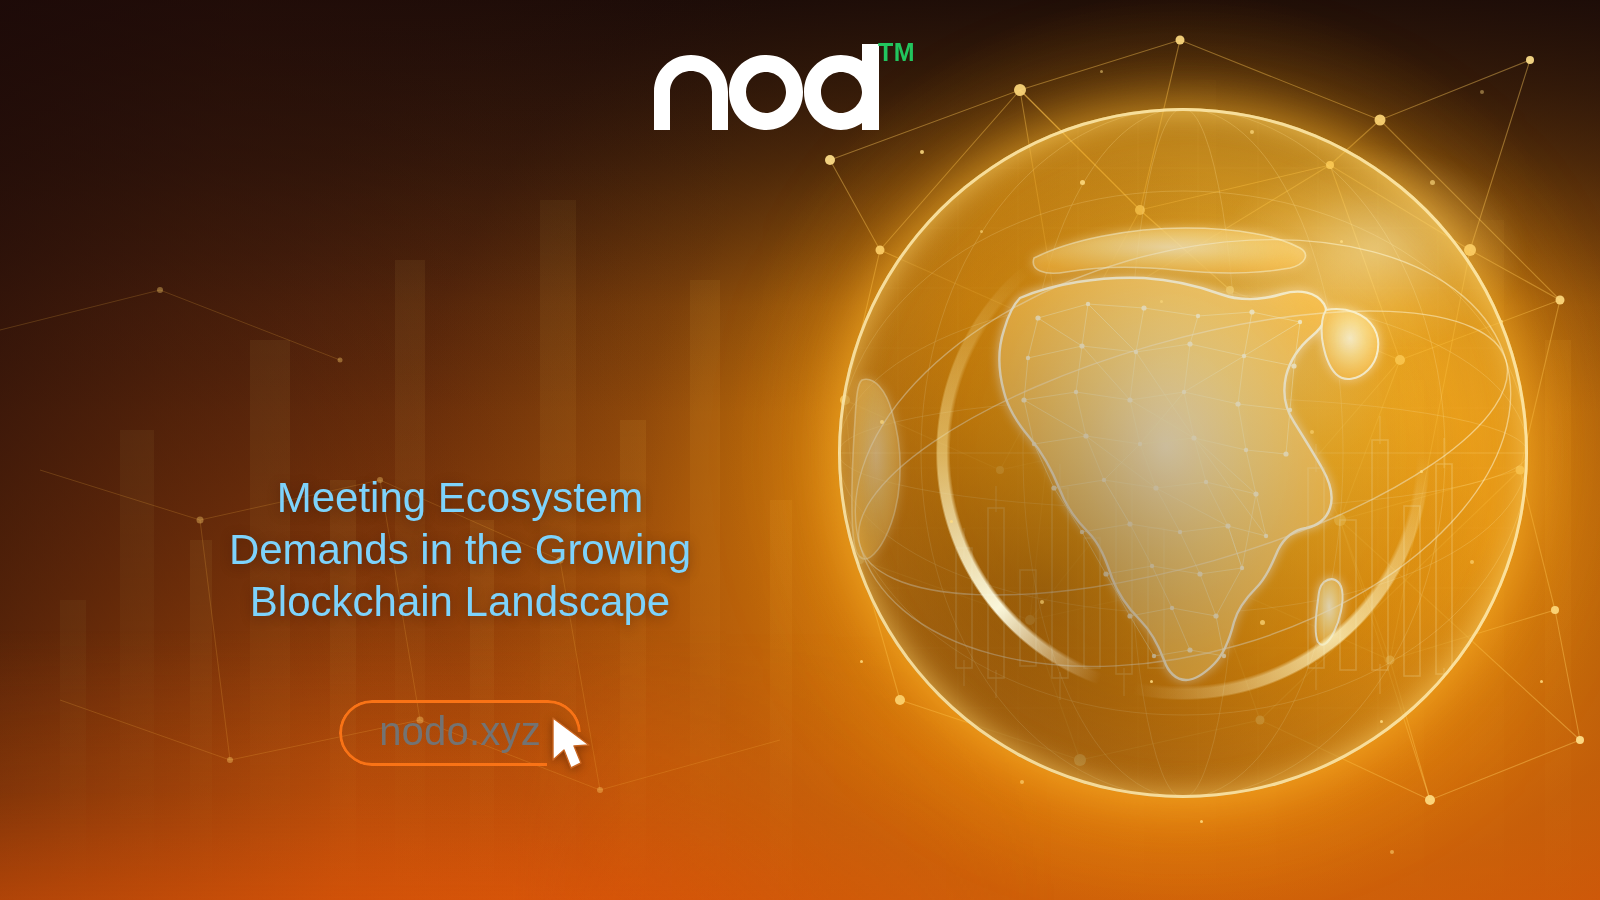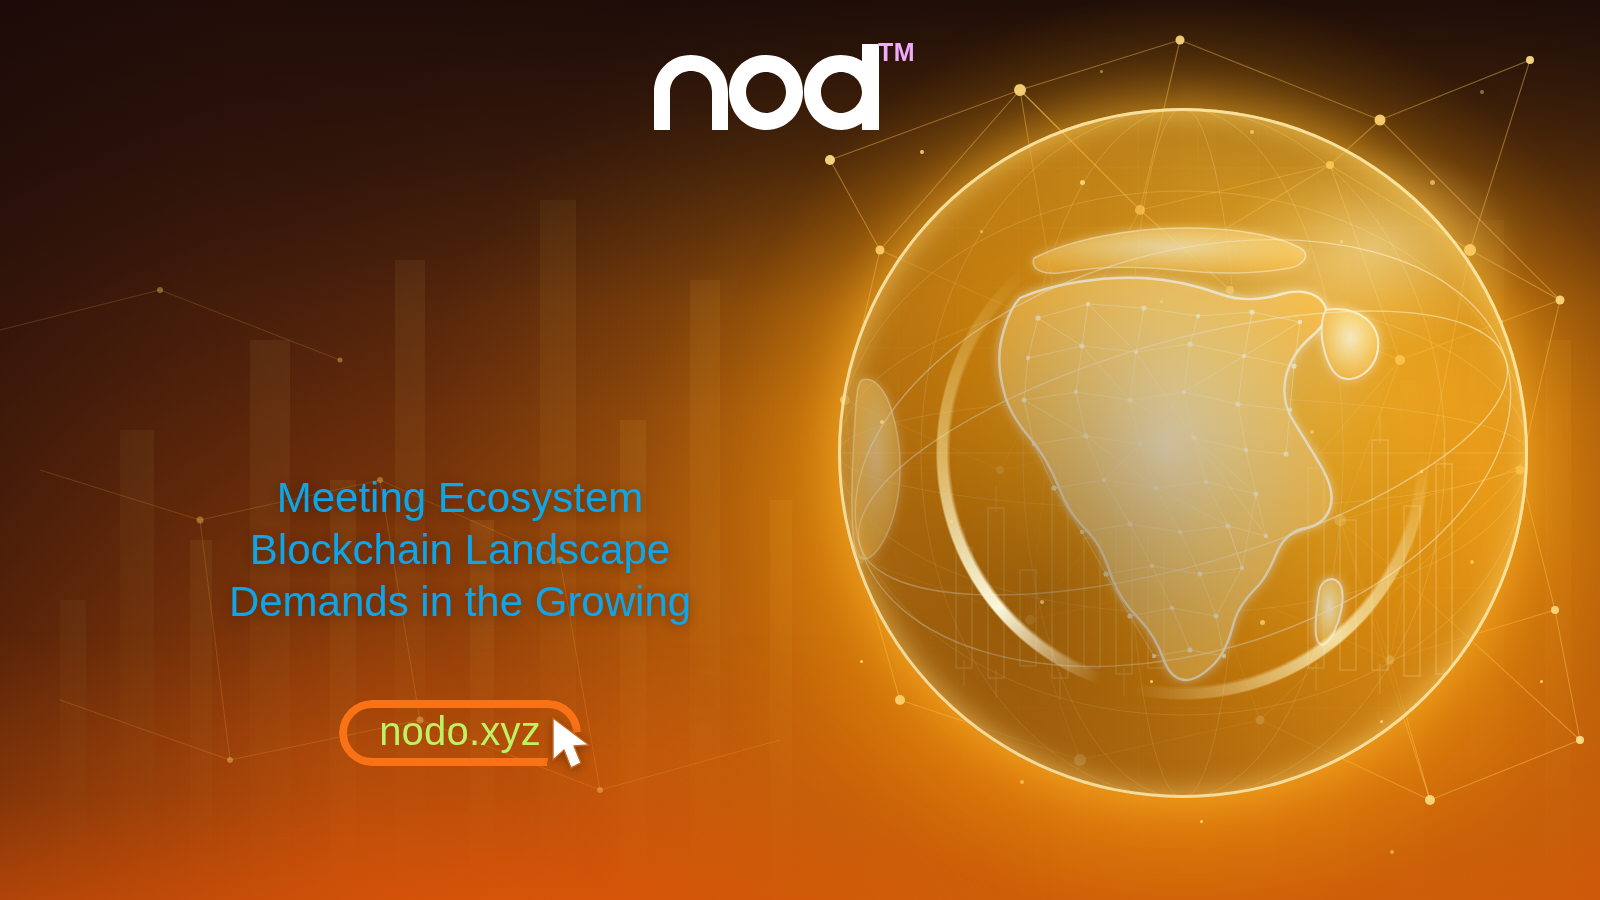--- a/index.html
+++ b/index.html
@@ -157,21 +157,21 @@
   }
 
   
   .logo {
     position:absolute; left:650px; top:44px;
     width:280px; height:100px;
   }
   .logo svg { display:block; }
   .logo-tm {
     position:absolute; left:228px; top:-4px;
-    color:#f0abfc; font-size:25px; font-weight:700;
+    color:#22c55e; font-size:25px; font-weight:700;
     letter-spacing:0.5px; line-height:1;
   }
 
   
   .headline {
     position:absolute; left:0; top:258px; width:830px;
   }
   .h-main {
     color:#ffffff;
     font-size:79px;
@@ -206,37 +206,37 @@
     text-align:center;
     transform:scaleX(0.95);
     transform-origin:center;
     text-shadow:0 2px 12px rgba(60,20,0,0.45);
     white-space:nowrap;
   }
 
   
   .subtitle {
     position:absolute; left:0; top:472px; width:920px;
-    color:#0ea5e9;
+    color:#7dd3fc;
     font-size:42px;
     font-weight:400;
     line-height:52px;
     text-align:center;
     text-shadow:0 2px 12px rgba(60,20,0,0.45);
   }
   .subtitle div { white-space:nowrap; }
 
   
   .pill {
     position:absolute; left:339px; top:700px;
     width:242px; height:66px;
-    border:8px solid #f97316;
+    border:3px solid #f97316;
     border-radius:33px;
     display:flex; align-items:center; justify-content:center;
-    color:#bef264;
+    color:#737373;
     font-size:40px;
     font-weight:400;
     letter-spacing:0.2px;
     box-shadow:0 2px 14px rgba(60,20,0,0.28);
     
     -webkit-mask:radial-gradient(circle 34px at 100% 100%, transparent 0 99%, #000 100%);
     mask:radial-gradient(circle 34px at 100% 100%, transparent 0 99%, #000 100%);
   }
   .pill span { transform:translateY(-2px); }
 
@@ -571,22 +571,22 @@
                  M191 28 C180 28 171 37 171 48 C171 59 180 69 191 69
                  C202 69 212 59 212 48 C212 37 202 28 191 28 Z"></path>
       </g>
     </svg>
     <div class="logo-tm">TM</div>
   </div>
 
 
   <div class="subtitle">
     <div>Meeting Ecosystem</div>
+    <div>Demands in the Growing</div>
     <div>Blockchain Landscape</div>
-    <div>Demands in the Growing</div>
   </div>
 
   <div class="pill">
     <span>nodo.xyz</span>
   </div>
   <div class="cursor">
     <svg width="46" height="56" viewBox="0 0 46 56">
       <path d="M4 2 L4 44 L15 34 L22 52 L32 47 L25 30 L40 29 Z" fill="#ffffff" stroke="#c9651f" stroke-width="1.4" stroke-linejoin="round"></path>
     </svg>
   </div>

